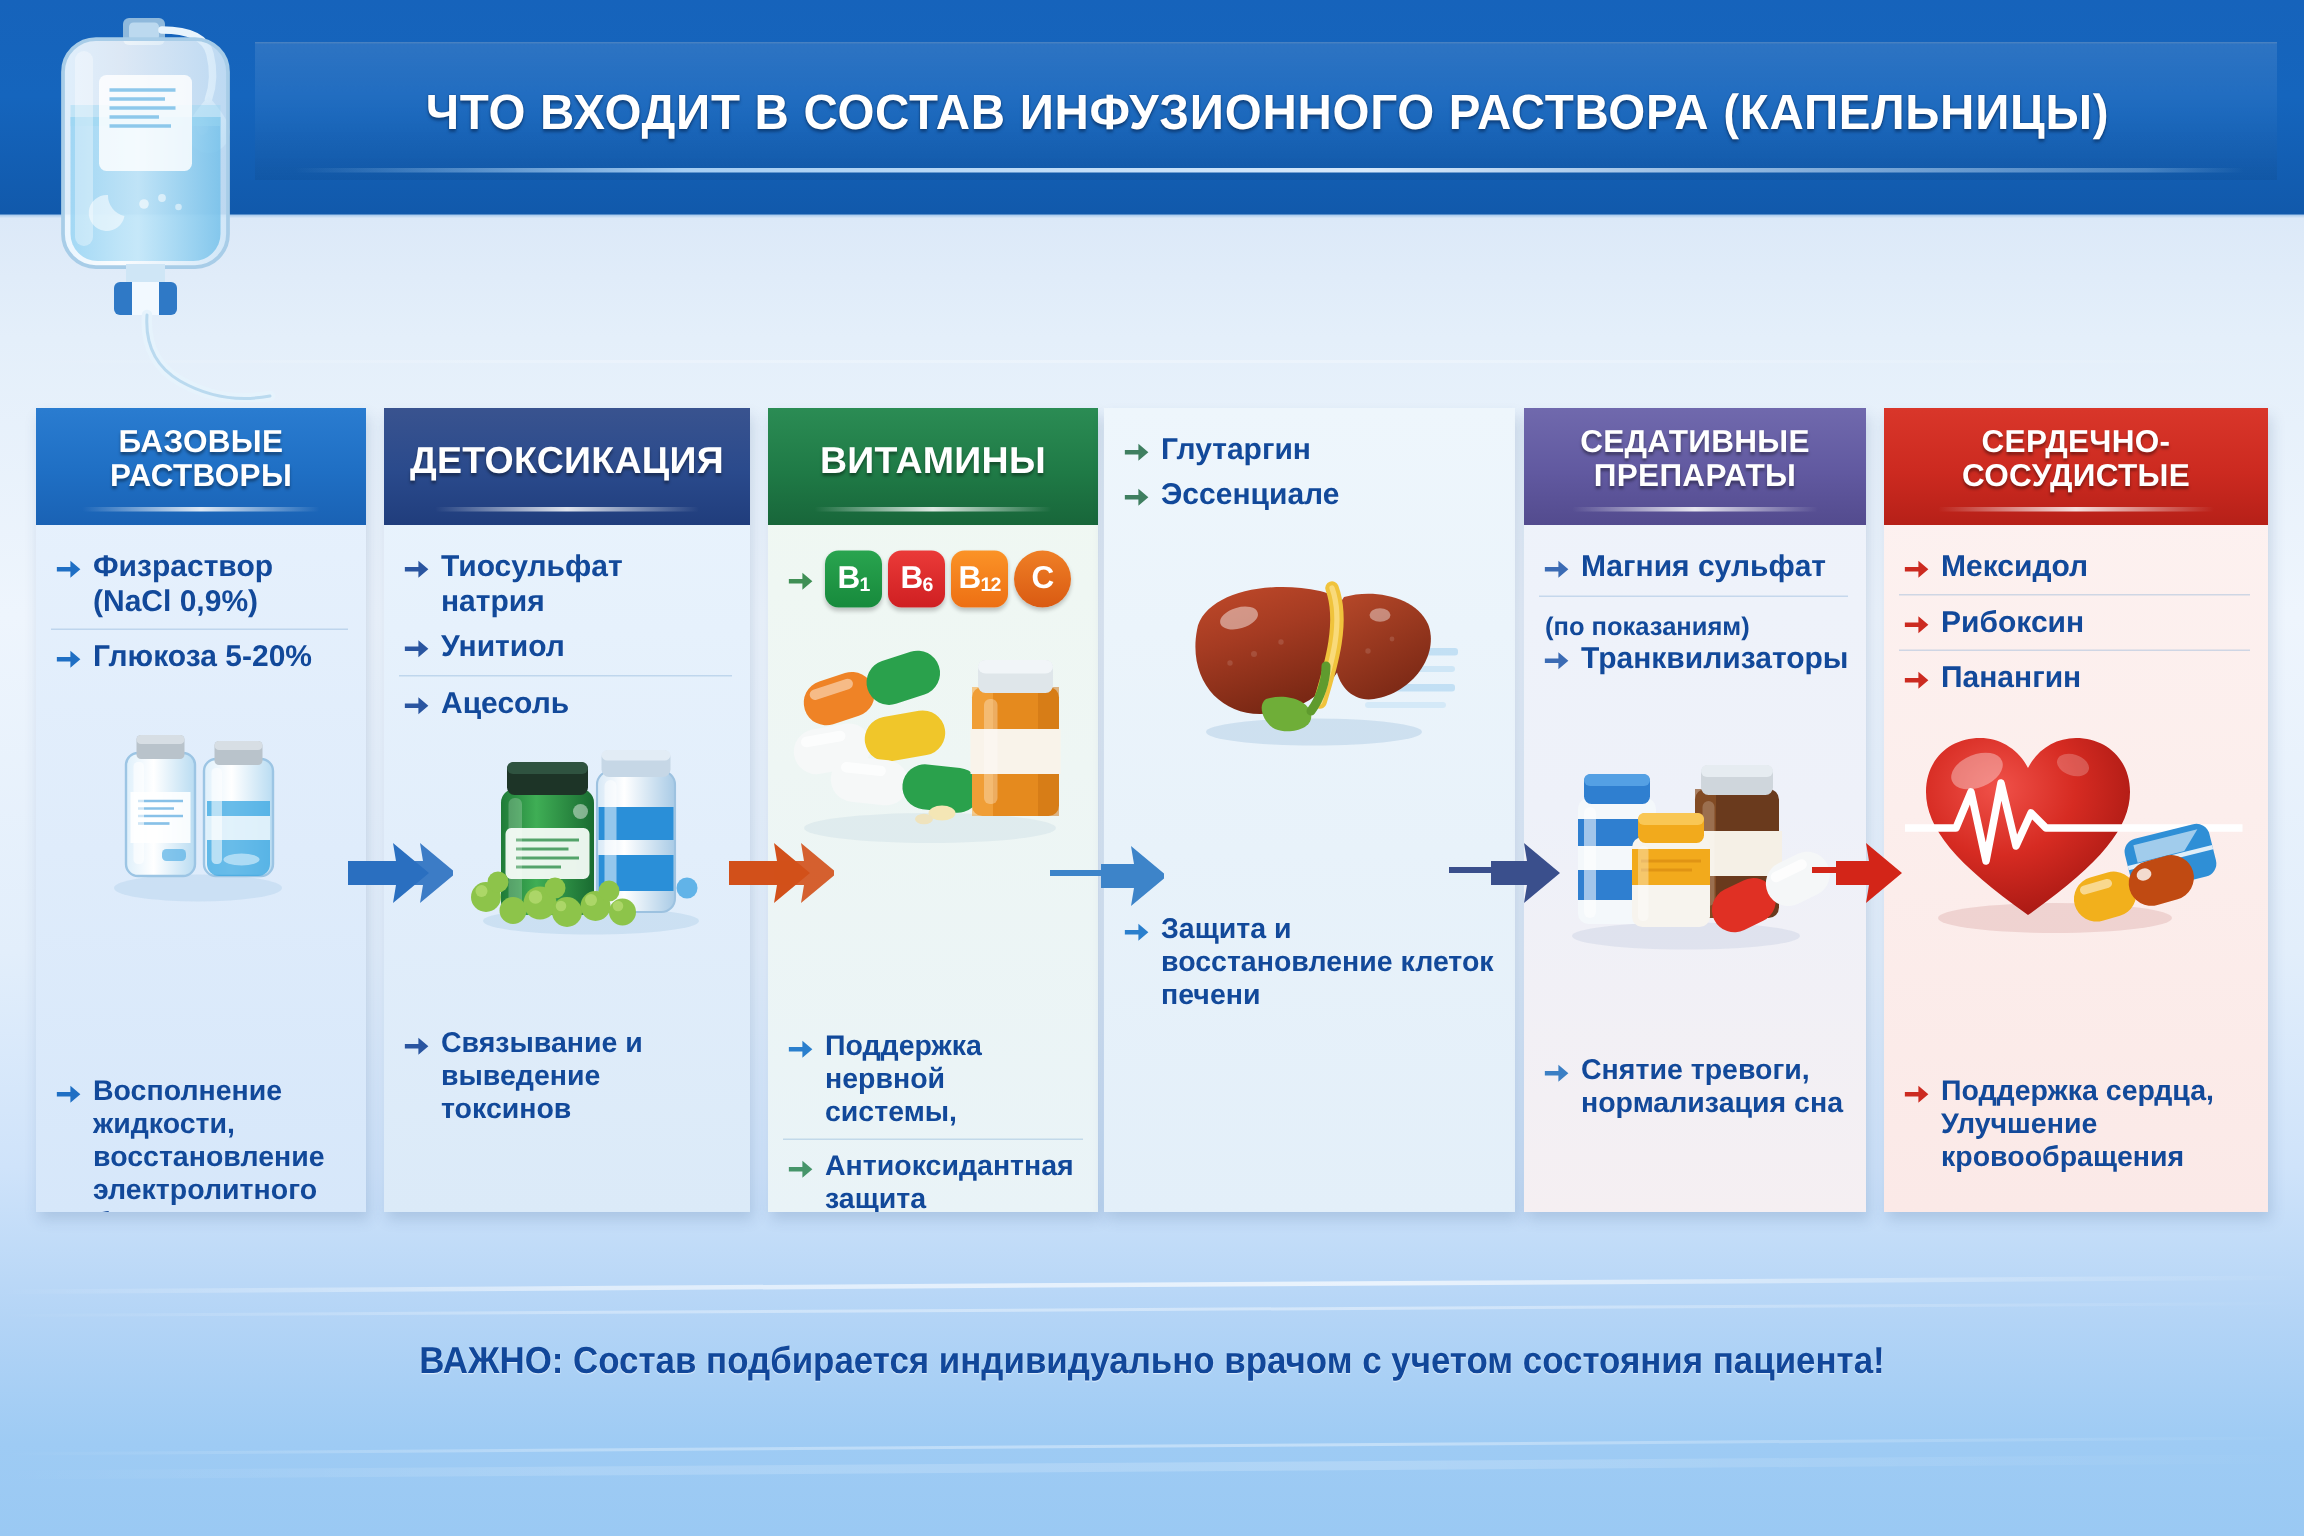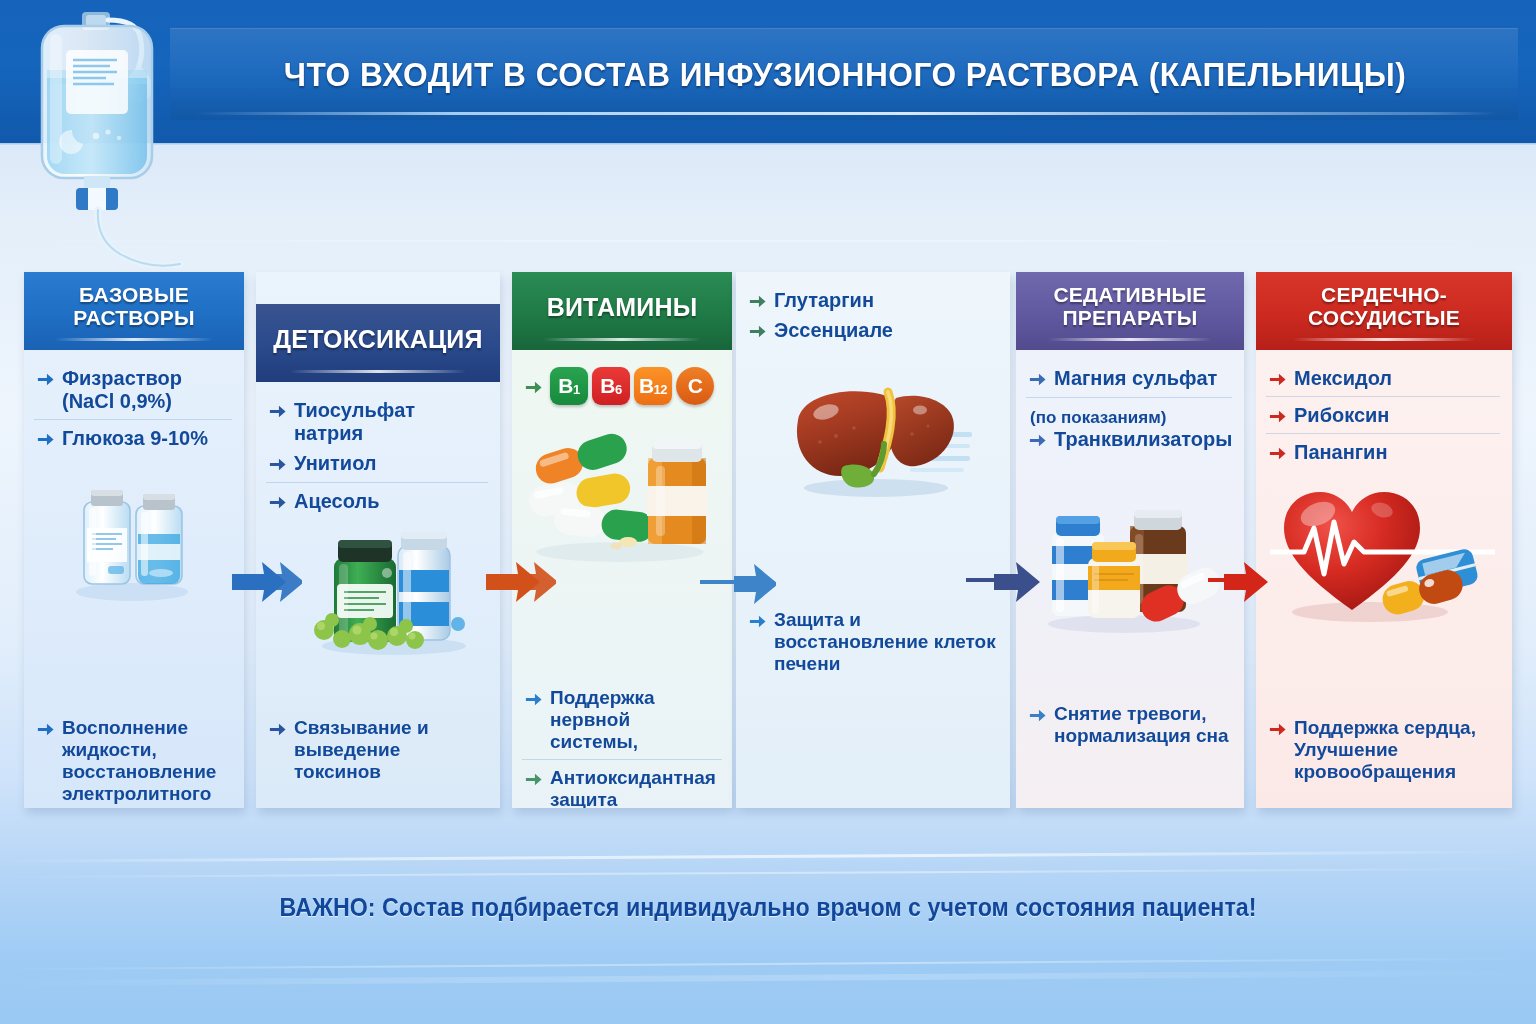--- a/index.html
+++ b/index.html
@@ -277,21 +277,21 @@
         <div class="item">
           <svg class="arrow-bullet" viewBox="0 0 20 20">
               <path d="M2 8.5h9.5V4l7 6-7 6v-4.5H2z" fill="#1f6fc4"></path>
             </svg>
           <div class="item-label">Физраствор<br>(NaCl 0,9%)</div>
         </div>
         <div class="item sep">
           <svg class="arrow-bullet" viewBox="0 0 20 20">
               <path d="M2 8.5h9.5V4l7 6-7 6v-4.5H2z" fill="#1f6fc4"></path>
             </svg>
-          <div class="item-label">Глюкоза 9-10%</div>
+          <div class="item-label">Глюкоза 5-20%</div>
         </div>
 
         <div class="pic" style="left:42px; top:122px;">
           <svg width="140" height="130" viewBox="0 0 140 130">
             <defs>
               <linearGradient id="vialA" x1="0" y1="0" x2="1" y2="0">
                 <stop offset="0%" stop-color="#dff0fb"></stop>
                   <stop offset="40%" stop-color="#ffffff"></stop>
                   <stop offset="100%" stop-color="#b9dcf2"></stop>
               </linearGradient>
@@ -326,21 +326,21 @@
             <svg class="arrow-bullet" viewBox="0 0 20 20">
                 <path d="M2 8.5h9.5V4l7 6-7 6v-4.5H2z" fill="#1f6fc4"></path>
               </svg>
             <div class="item-label">Восполнение жидкости, восстановление электролитного баланса</div>
           </div>
         </div>
       </div>
     </div>
 
     <div class="col" style="left:256px; width:244px; background:linear-gradient(180deg,#eaf4fd 0%,#e2eefb 55%,#dbeaf8 100%);">
-      <div class="col-head" style="background:linear-gradient(180deg,#39538f 0%,#2a4a8c 55%,#203d7c 100%);margin-top:32px;">
+      <div class="col-head" style="background:linear-gradient(180deg,#39538f 0%,#2a4a8c 55%,#203d7c 100%);">
         <span style="font-size:25px;">ДЕТОКСИКАЦИЯ</span>
       </div>
       <div class="col-body">
         <div class="item">
           <svg class="arrow-bullet" viewBox="0 0 20 20">
               <path d="M2 8.5h9.5V4l7 6-7 6v-4.5H2z" fill="#2a55a0"></path>
             </svg>
           <div class="item-label">Тиосульфат натрия</div>
         </div>
         <div class="item">

